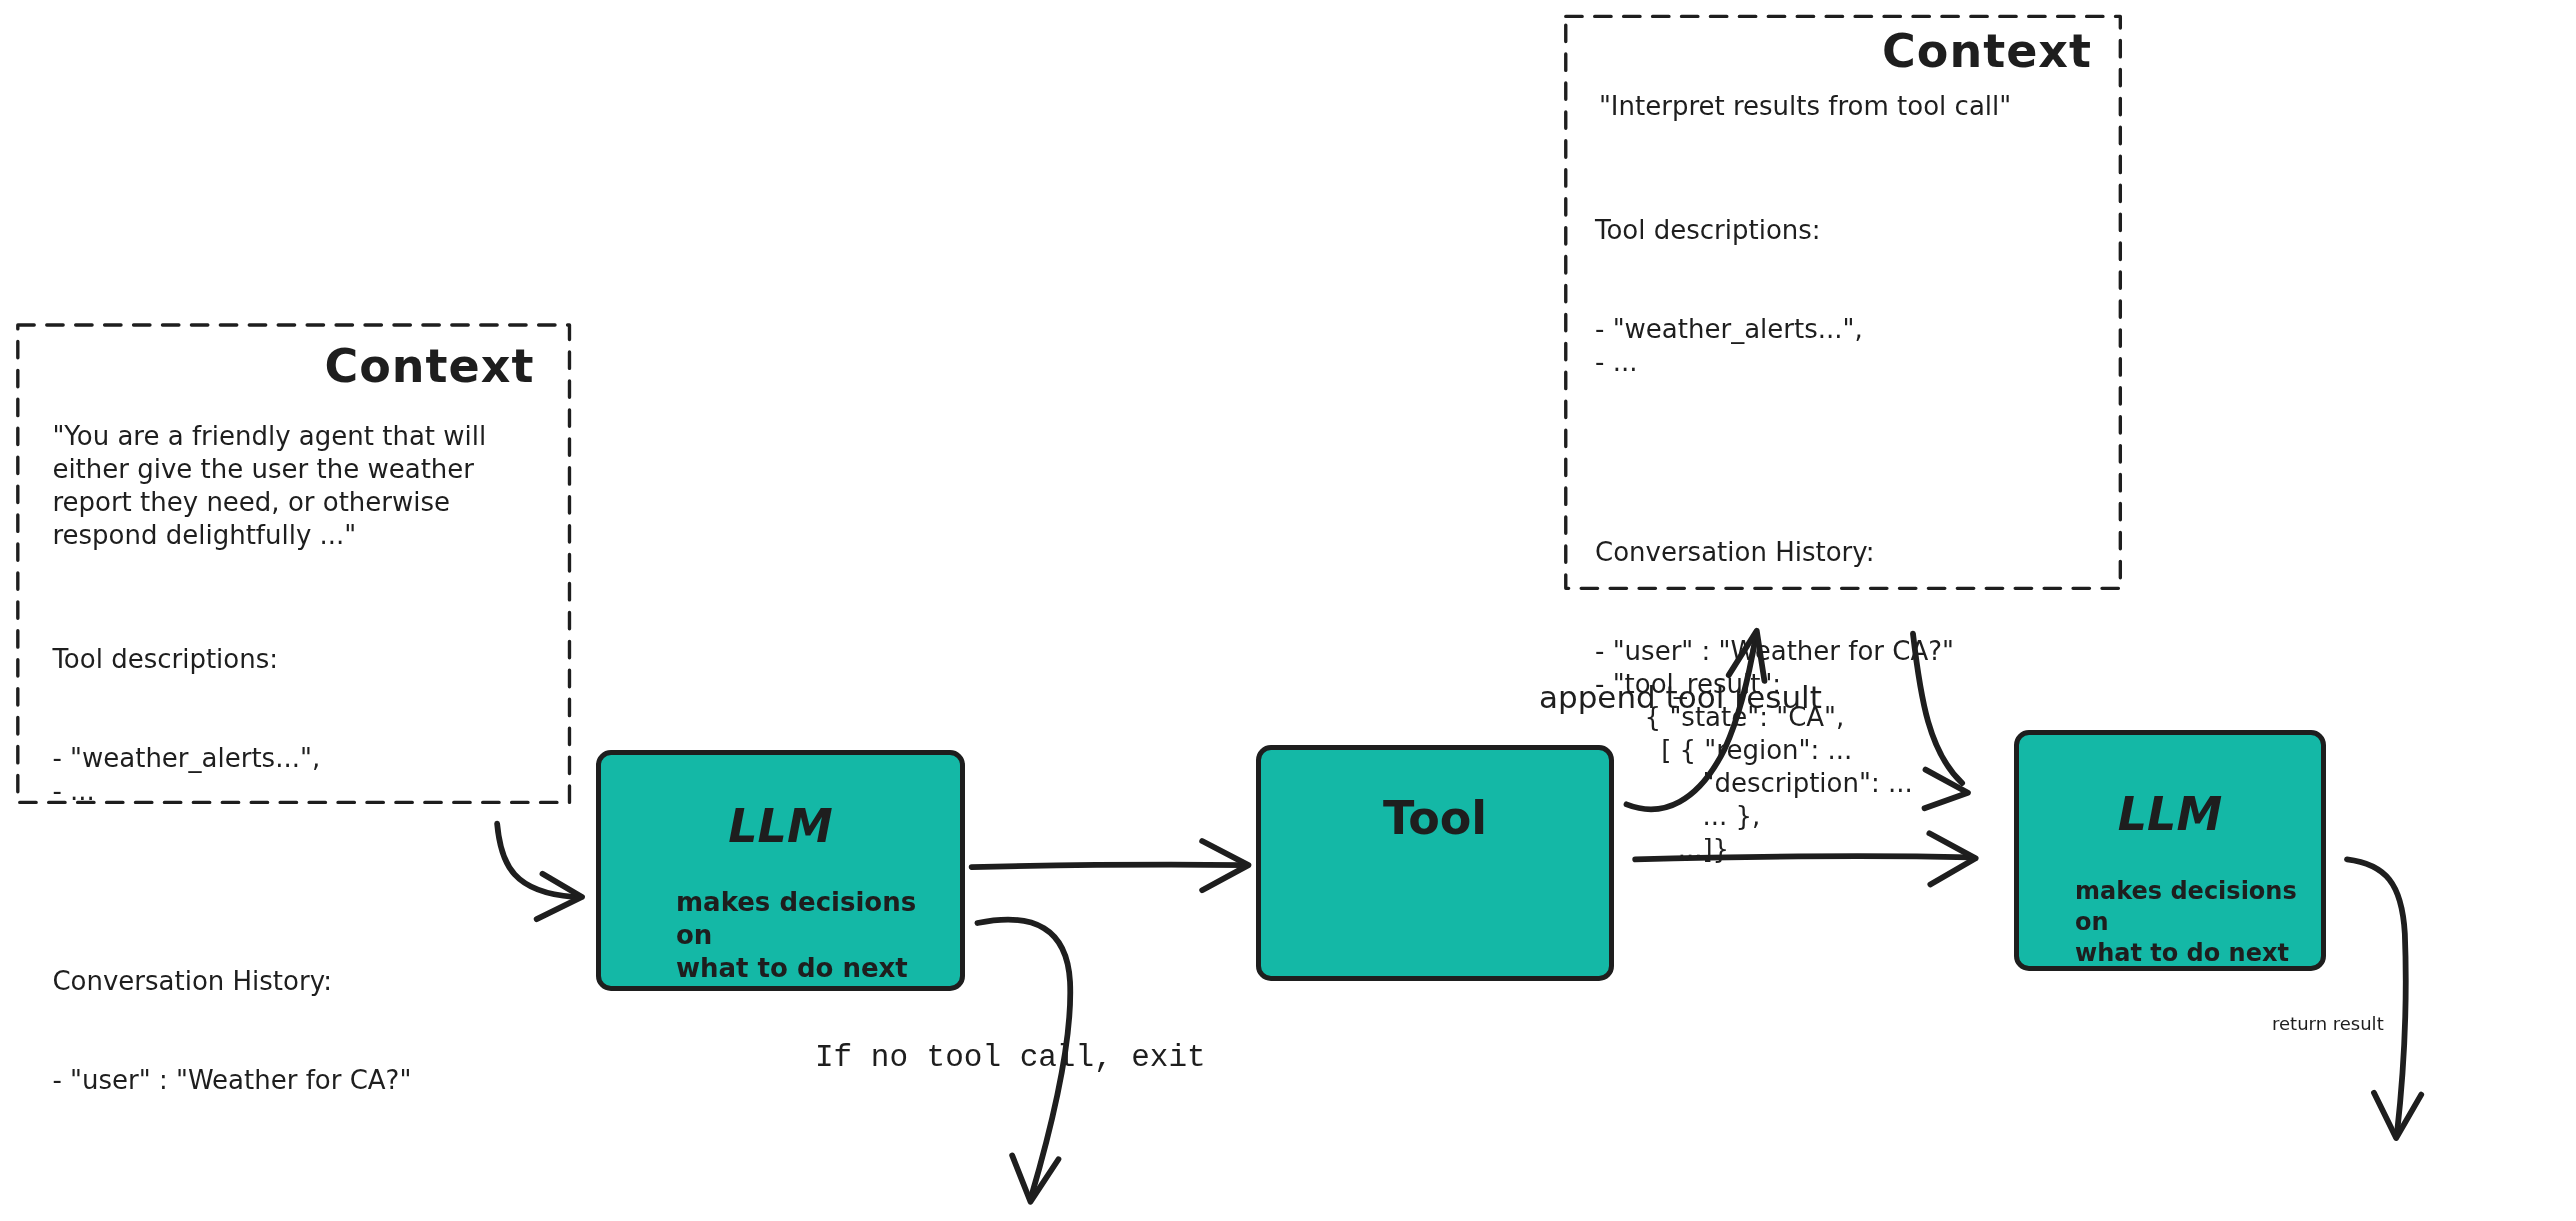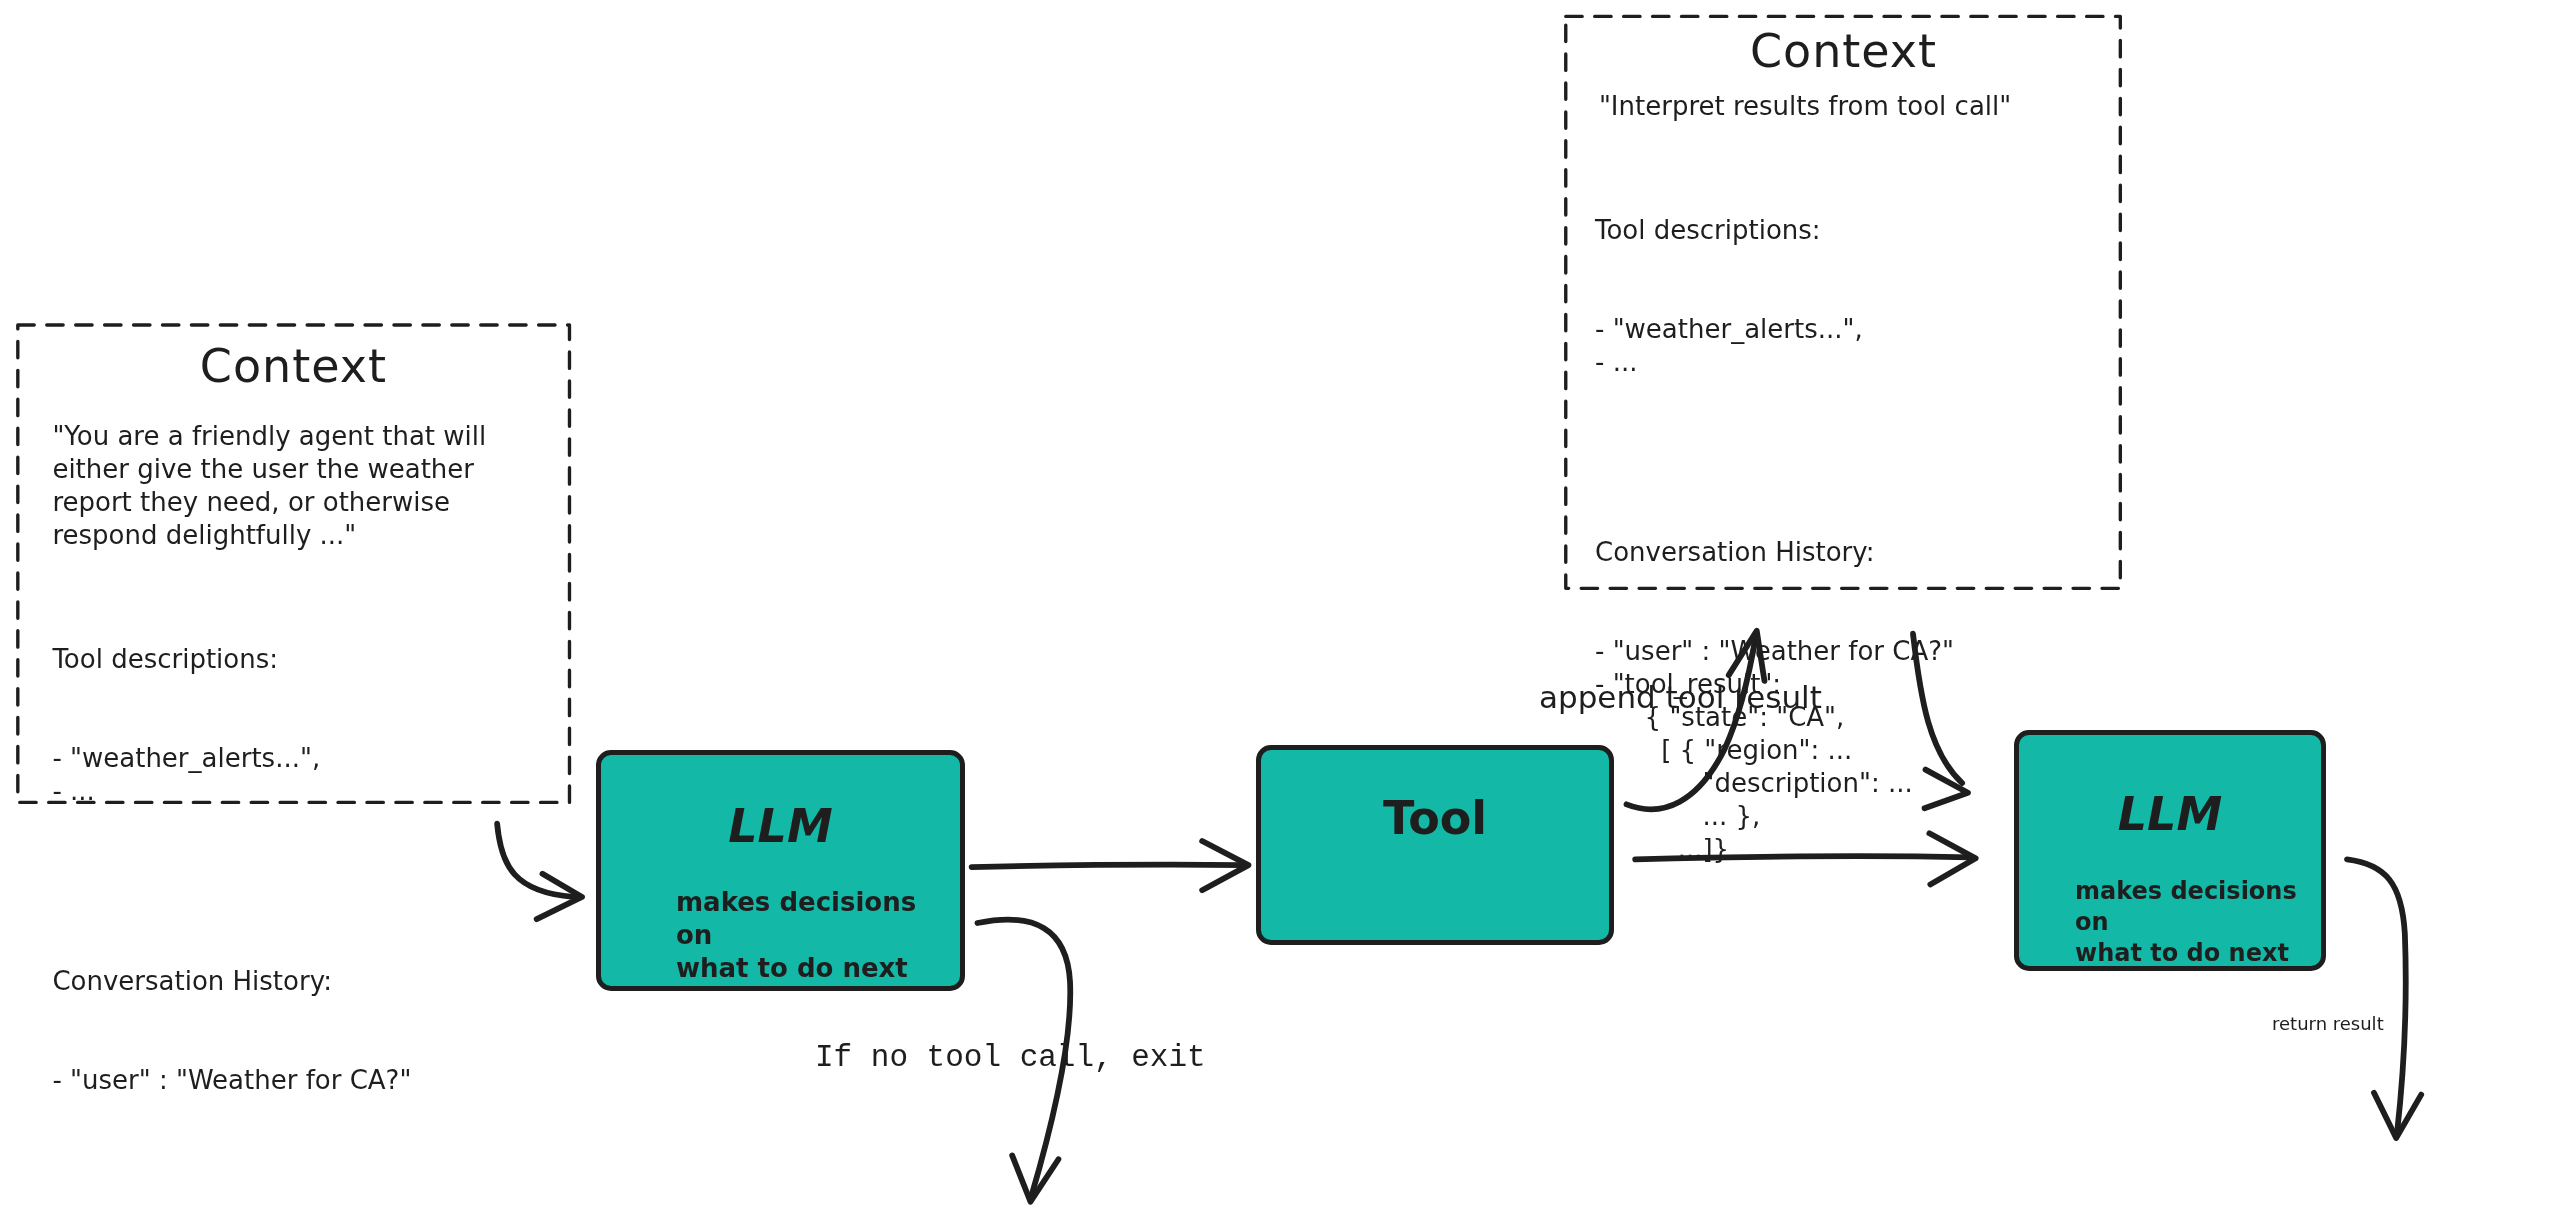--- a/index.html
+++ b/index.html
@@ -12,38 +12,38 @@
     overflow:hidden;
   }
   svg.layer{position:absolute;left:0;top:0;width:2576px;height:1221px;}
   svg.layer path, svg.layer rect{fill:none;stroke:#1e1e1e;stroke-linecap:round;stroke-linejoin:round;}
   .shaft{stroke-width:6px;}
   .head{stroke-width:6px;}
   .dashedrect{stroke-width:3.5px;stroke-dasharray:17 13;}
 
   
   .ctx{position:absolute;}
-  .ctx-title{font-size:46px;font-weight:400;text-align:center;letter-spacing:1px;}
+  .ctx-title{font-size:46px;font-weight:700;text-align:right;letter-spacing:1px;}
   .ctx-body{font-size:26px;line-height:33px;white-space:pre-wrap;font-weight:500;}
   .ctx .section{margin-top:25px;}
   .ctx .list div{white-space:pre-wrap;min-height:33px;}
   #ctx-left{left:17.4px;top:325px;width:552px;height:478px;padding:13.5px 35px 0 35px;box-sizing:border-box;}
   #ctx-left .ctx-par{margin-top:27px;}
   #ctx-top{left:1566px;top:16.4px;width:555px;height:572px;padding:7.7px 29px 0 29px;box-sizing:border-box;}
   #ctx-top .ctx-par{margin-top:11.6px;text-align:left;padding-left:3.9px;}
 
   
   .node{position:absolute;border:5.8px solid #1e1e1e;border-radius:15px;background:#14b8a6;box-sizing:border-box;}
   .node-title{position:absolute;left:0;right:0;text-align:center;font-size:46px;font-weight:700;}
   .node-title.italic{font-style:italic;}
   .node-sub{position:absolute;font-size:26px;line-height:33px;white-space:pre-line;font-weight:700;}
   #llm1{left:596px;top:750px;width:369px;height:241px;}
   #llm1 .node-title{top:44px;}
   #llm1 .node-sub{left:75px;top:131px;}
-  #tool{left:1256px;top:745px;width:358px;height:200px;}
+  #tool{left:1256px;top:745px;width:358px;height:236px;}
   #tool .node-title{top:41px;}
   #tool .node-sub{left:64px;top:143px;}
   #llm2{left:2014px;top:730px;width:312px;height:241px;}
   #llm2 .node-title{top:52px;}
   #llm2 .node-sub{left:56px;top:141px;font-size:24px;line-height:31px;}
 
   
   .edge-label{position:absolute;font-size:31px;font-weight:500;white-space:nowrap;}
   #lbl-append{left:1539px;top:679px;}
   #lbl-exit{left:815px;top:1040px;font-family:Liberation Mono, monospace;}

